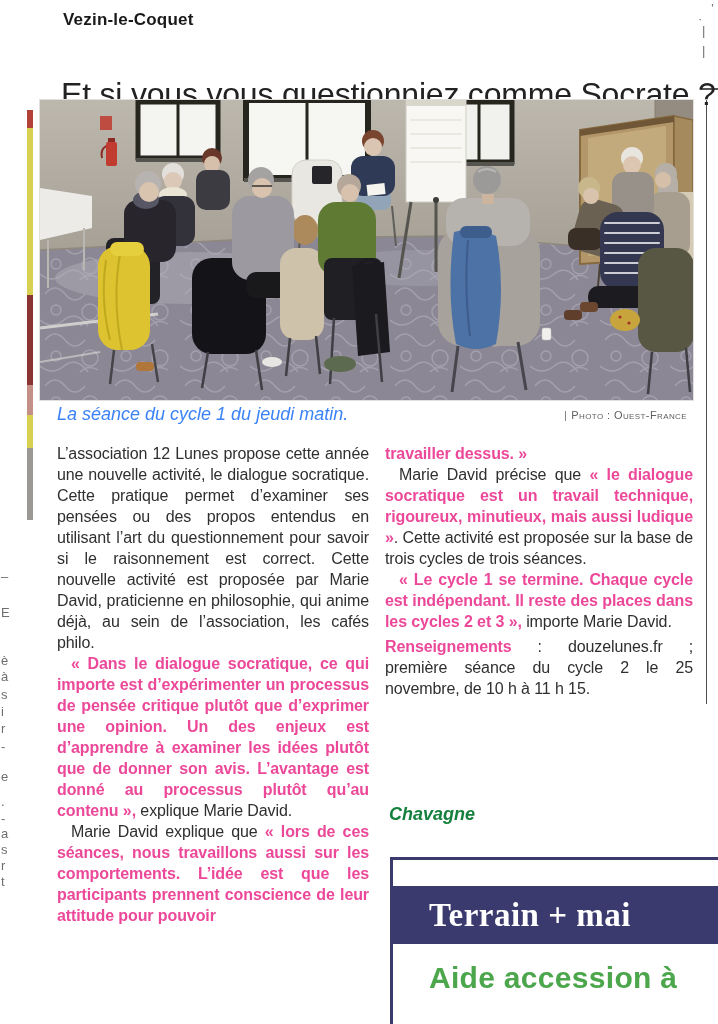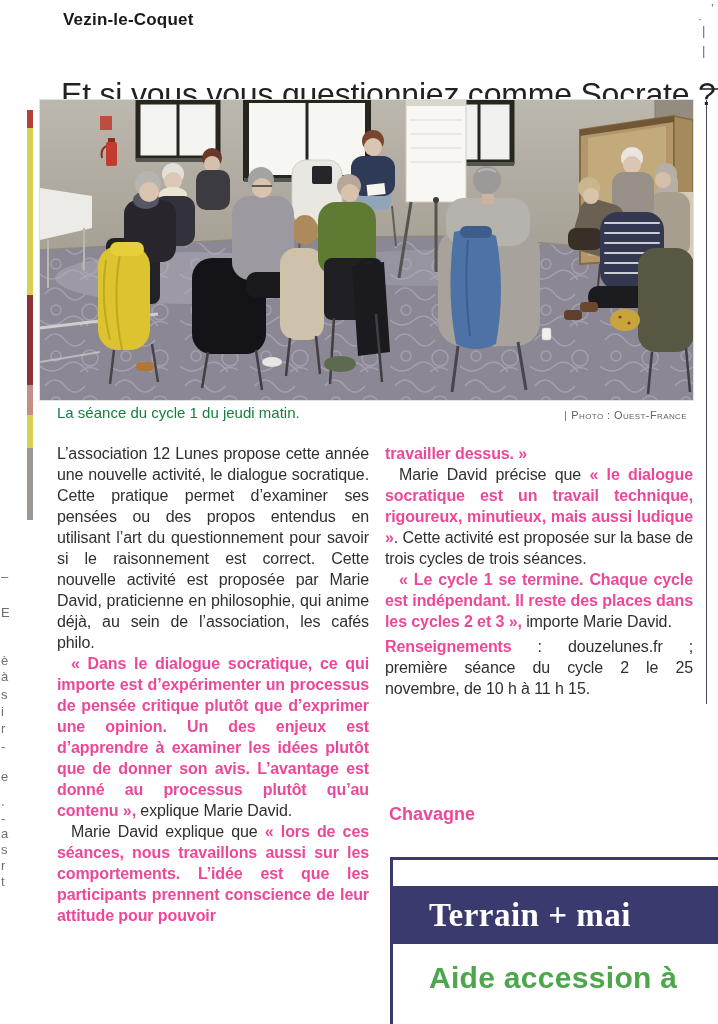--- a/index.html
+++ b/index.html
@@ -23,41 +23,41 @@
   }
   
   .photo-wrap{
     position:absolute;left:40px;top:100px;width:653px;height:300px;
     outline:1px solid #e2e0dc;background:#b0aca3;
   }
   .photo-wrap svg{display:block;}
   
   .caption-row{position:absolute;left:57px;top:404px;width:636px;height:24px;}
   .caption-text{
-    position:absolute;left:0;top:0;font-size:15px;color:#15803d;
+    position:absolute;left:0;top:0;font-style:italic;font-size:18px;color:#3b82f6;
   }
   .credit{
     position:absolute;right:6px;top:5px;font-size:11px;color:#5f5f5f;
     font-variant:small-caps;letter-spacing:.4px;text-align:right;
   }
   .credit .bar{font-size:11px;color:#777;margin-right:4px;font-variant:normal;}
   
   .col{
     position:absolute;top:443px;font-size:16px;line-height:21px;
     text-align:justify;color:#2f2f2f;letter-spacing:-.1px;
   }
   #col-left{left:57px;width:312px;}
   #col-right{left:385px;width:308px;}
   .para{margin:0;}
   .para.indent{text-indent:14px;}
   .para.gap{margin-top:4px;}
   .para b{font-weight:700;color:#ec4899;}
   
   .section-heading{
-    position:absolute;left:389px;top:804px;font-size:18px;font-weight:700;color:#ec4899;
+    position:absolute;left:389px;top:804px;font-size:18px;font-weight:700;color:#15803d;font-style:italic;
   }
   
   .ad-box{
     position:absolute;left:390px;top:857px;width:340px;height:167px;
     border-left:3px solid var(--ad-navy);border-top:3px solid var(--ad-navy);
     background:#ffffff;box-sizing:border-box;
   }
   .ad-strip{height:26px;background:#ffffff;}
   .ad-banner{
     height:58px;background:var(--ad-navy);display:flex;align-items:center;

